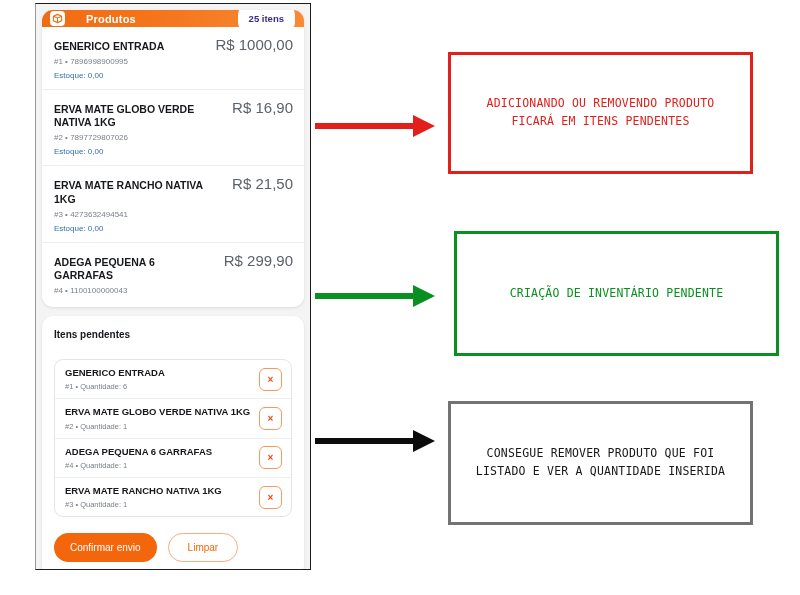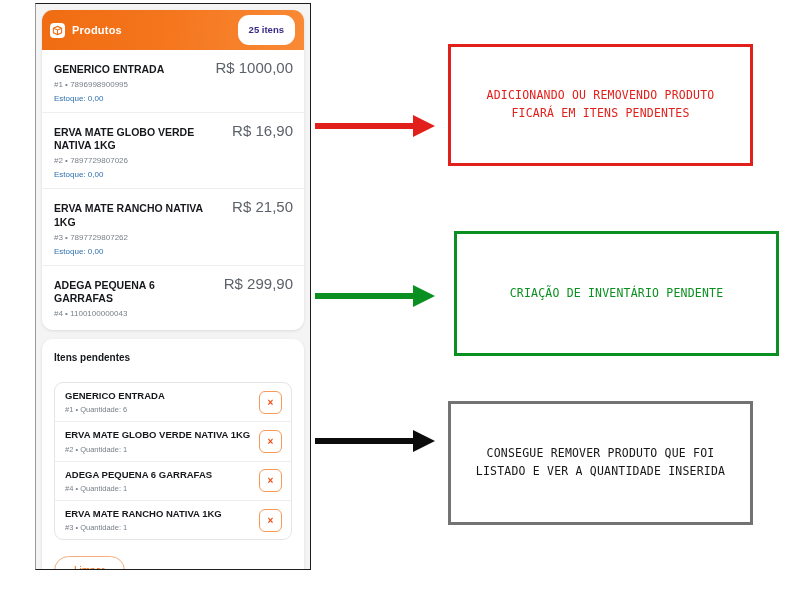--- a/index.html
+++ b/index.html
@@ -27,25 +27,25 @@
   }
 
   
   .prod-card {
     background: #ffffff;
     border-radius: 11px;
     box-shadow: 0 1px 3px rgba(0,0,0,.10);
     overflow: hidden;
   }
   .prod-header {
-    height: 40px;
+    height: 17px;
     background: linear-gradient(100deg, #f06c12 0%, #f4751c 45%, #f98a36 100%);
     display: flex; align-items: center;
     padding: 0 9px 0 8px;
-    gap: 7px;
+    gap: 21px;
   }
   .hdr-icon {
     width: 15px; height: 15px; border-radius: 4px;
     background: #ffffff;
     display: flex; align-items: center; justify-content: center;
     flex: 0 0 auto;
   }
   .hdr-icon svg { display:block; }
   .hdr-title {
     color: #ffffff; font-size: 11px; font-weight: bold;
@@ -191,21 +191,21 @@
             </div>
             <div class="prow-sub">#2 • 7897729807026</div>
             <div class="prow-stock">Estoque: 0,00</div>
           </div>
 
           <div class="prod-row">
             <div class="prow-top">
               <span class="prow-name">ERVA MATE RANCHO NATIVA 1KG</span>
               <span class="prow-price">R$ 21,50</span>
             </div>
-            <div class="prow-sub">#3 • 7897729807262</div>
+            <div class="prow-sub">#3 • 4273632494541</div>
             <div class="prow-stock">Estoque: 0,00</div>
           </div>
 
           <div class="prod-row">
             <div class="prow-top">
               <span class="prow-name">ADEGA PEQUENA 6 GARRAFAS</span>
               <span class="prow-price">R$ 299,90</span>
             </div>
             <div class="prow-sub">#4 • 1100100000043</div>
           </div>
@@ -246,20 +246,21 @@
             <div class="pend-texts">
               <div class="pend-name">ERVA MATE RANCHO NATIVA 1KG</div>
               <div class="pend-sub">#3 • Quantidade: 1</div>
             </div>
             <div class="pend-x">×</div>
           </div>
 
         </div>
 
         <div class="pending-actions">
+          <button class="btn-primary">Confirmar envio</button>
           <button class="btn-ghost">Limpar</button>
         </div>
       </div>
 
     </div>
   </div>
 
   <svg class="arrow" style="left:313px; top:108px;" width="122" height="36">
     <line x1="2" y1="18" x2="103" y2="18" stroke="#e2201b" stroke-width="6"></line>
     <polygon points="100,7 122,18 100,29" fill="#e2201b"></polygon>
@@ -268,21 +269,21 @@
   <svg class="arrow" style="left:313px; top:278px;" width="122" height="36">
     <line x1="2" y1="18" x2="103" y2="18" stroke="#0a9020" stroke-width="6"></line>
     <polygon points="100,7 122,18 100,29" fill="#0a9020"></polygon>
   </svg>
 
   <svg class="arrow" style="left:313px; top:423px;" width="122" height="36">
     <line x1="2" y1="18" x2="103" y2="18" stroke="#0c0c0c" stroke-width="6"></line>
     <polygon points="100,7 122,18 100,29" fill="#0c0c0c"></polygon>
   </svg>
 
-  <div class="anno-box anno-red" style="left:448px; top:44px; width:305px; height:122px;">
+  <div class="anno-box anno-red" style="left:448px; top:52px; width:305px; height:122px;">
     <span>ADICIONANDO OU REMOVENDO PRODUTO FICARÁ EM ITENS PENDENTES</span>
   </div>
 
   <div class="anno-box anno-green" style="left:454px; top:231px; width:325px; height:125px;">
     <span>CRIAÇÃO DE INVENTÁRIO PENDENTE</span>
   </div>
 
   <div class="anno-box anno-black" style="left:448px; top:401px; width:305px; height:124px;">
     <span>CONSEGUE REMOVER PRODUTO QUE FOI LISTADO E VER A QUANTIDADE INSERIDA</span>
   </div>

